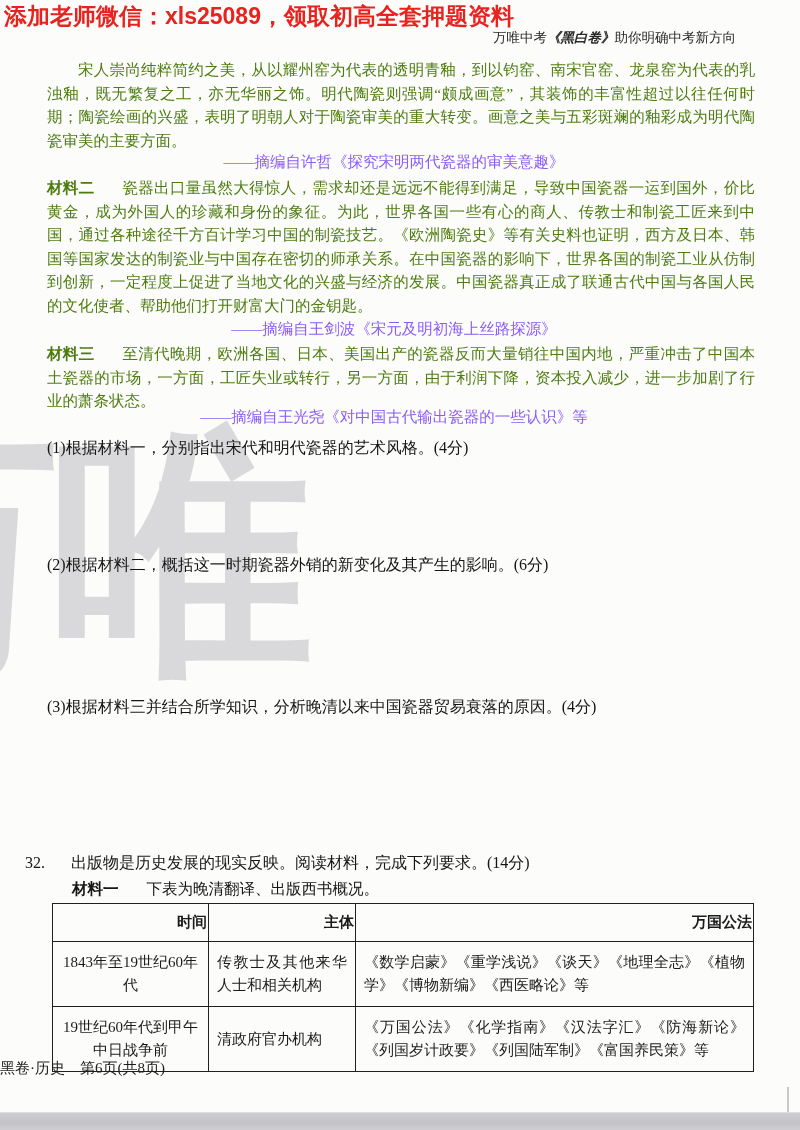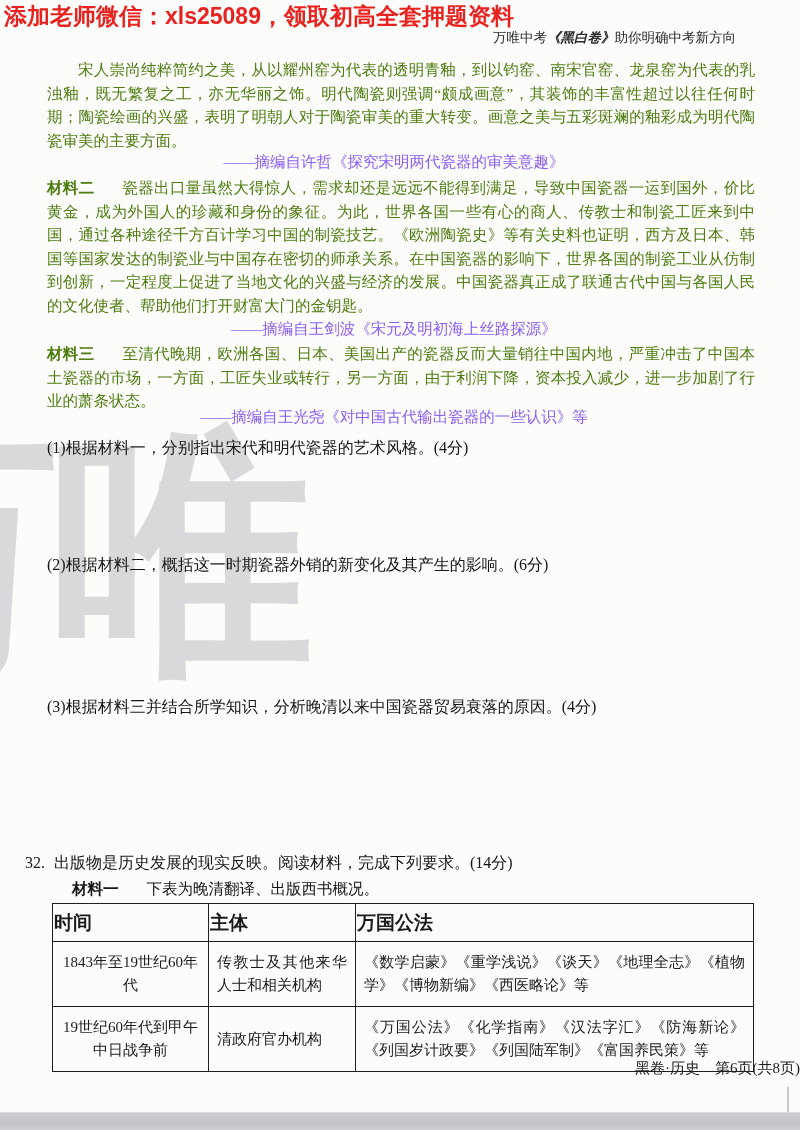--- a/index.html
+++ b/index.html
@@ -62,21 +62,21 @@
     position: absolute; left: 47px; width: 708px;
     font-size: 16px; line-height: 23px;
     color: #161616;
   }
   .q32row {
     position: absolute; left: 25px; width: 740px;
     display: flex;
     font-size: 16px; line-height: 23px;
     color: #161616;
   }
-  .q32row .qnum { flex: 0 0 auto; margin-right: 9px; font-family: Liberation Serif, serif; }
+  .q32row .qnum { flex: 0 0 auto; margin-right: 26px; font-family: Liberation Serif, serif; }
   .q32mat {
     position: absolute; left: 72px; width: 700px;
     font-size: 15.5px; line-height: 22px;
     color: #161616;
   }
   table.mat-table {
     position: absolute; left: 52px; top: 903px;
     width: 701px;
     border-collapse: collapse;
     table-layout: fixed;
@@ -84,32 +84,32 @@
     color: #1b1b1b;
     background: transparent;
   }
   table.mat-table th, table.mat-table td {
     border: 1.6px solid #1f1f1f;
     line-height: 23px;
   }
   table.mat-table th {
     height: 35px;
     font-weight: 700;
-    text-align: left;
-    font-size: 19px;
+    text-align: right;
+    font-size: 15px;
   }
   table.mat-table td { height: 56px; padding: 4px 8px; }
   td.cell-center { text-align: center; }
   td.cell-left { text-align: justify; }
   col.col-time { width: 156px; }
   col.col-agent { width: 147px; }
   col.col-works { width: 398px; }
   .page-footer {
     position: absolute; left: 0; top: 1059px; width: 800px;
-    text-align: right;
+    text-align: left;
     font-size: 15px;
     color: #1d1d1d;
   }
   .scan-band {
     position: absolute; left: 0; top: 1112px;
     width: 800px; height: 18px;
     background: linear-gradient(180deg, #cdcdd1 0%, #c2c2c7 55%, #cfcfd3 100%);
     border-top: 1px solid #dcdcde;
   }
   .scan-edge {

